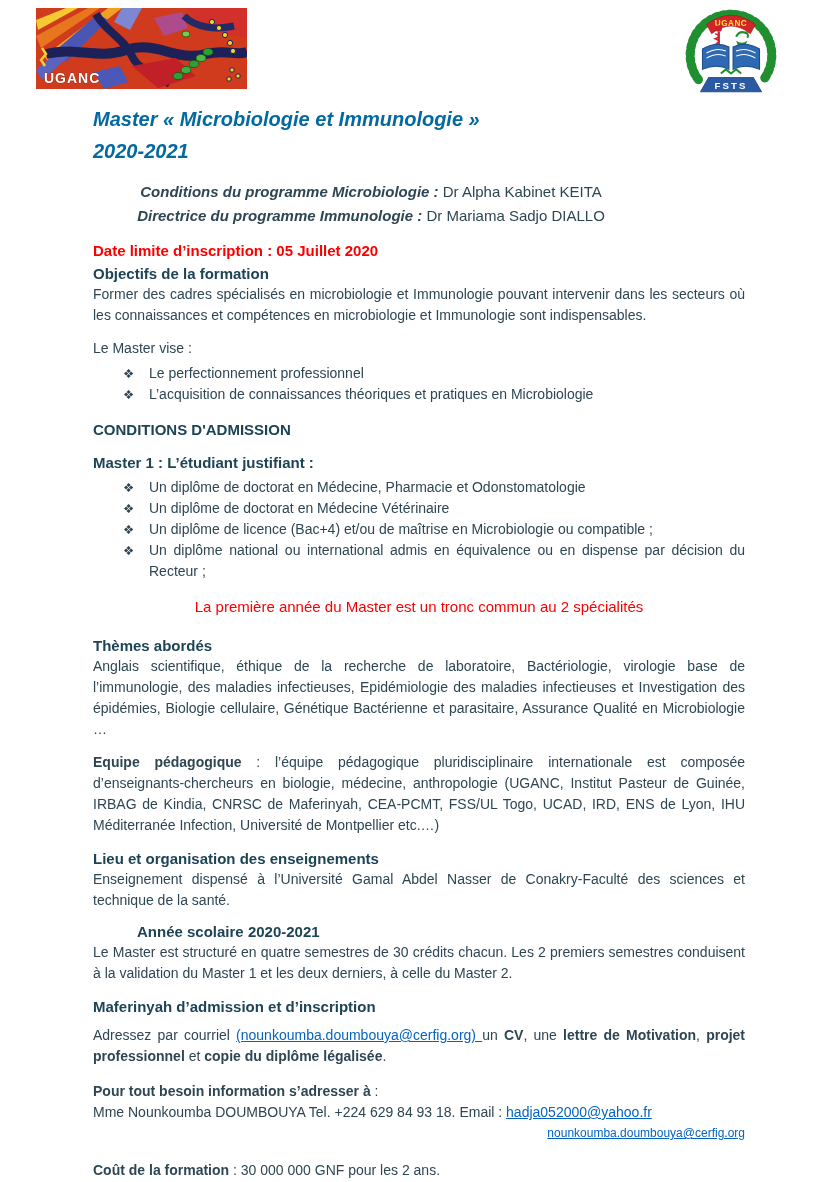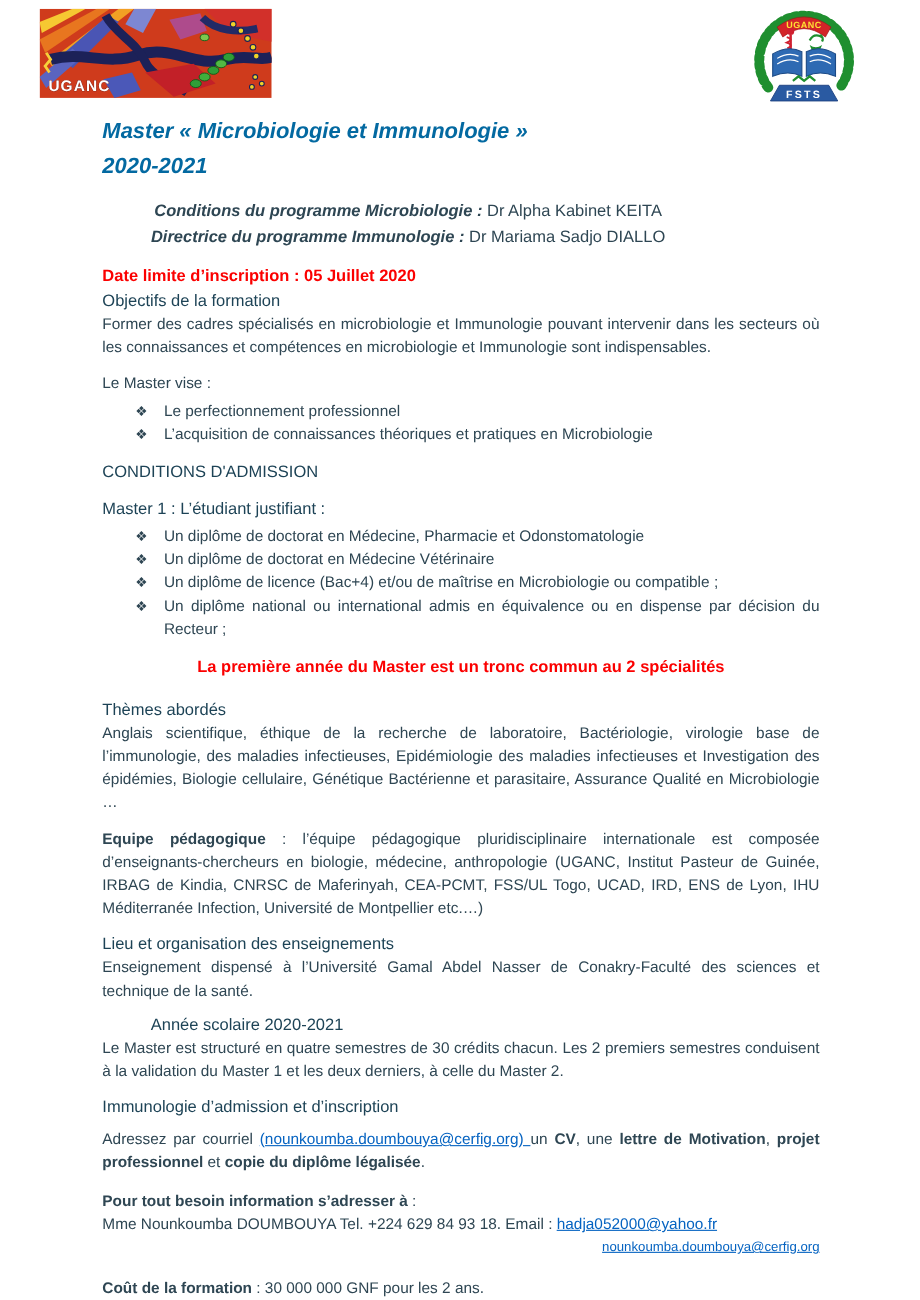--- a/index.html
+++ b/index.html
@@ -23,32 +23,32 @@
            font-weight: bold; font-size: 20px; line-height: 26px; font-style: italic; }
   .title.year { margin-top: 6px; }
 
   .directors { margin: 16px 96px 0 0; text-align: center;
                font-size: 15px; line-height: 24px; }
   .directors .lbl { font-weight: bold; font-style: italic; }
 
   .deadline { margin-top: 12px; font-size: 15px;
               font-weight: bold; color: #fb0000; line-height: 21px; }
 
-  .h { font-size: 15px; font-weight: normal; line-height: 21px; margin: 0; color: #1d4356; }
+  .h { font-size: 15px; font-weight: bold; line-height: 21px; margin: 0; color: #1d4356; }
   .p { font-size: 14px; line-height: 21px; text-align: justify; margin: 0; }
   .b { font-weight: bold; }
 
   .bullets { list-style: none; margin: 4px 0 0; padding: 0; }
   .bullets li { position: relative; padding-left: 30px; margin-left: 26px;
                 font-size: 14px; line-height: 21px; text-align: justify; }
   .bullets .blt { position: absolute; left: 4px; top: 0;
                   font-family: "DejaVu Sans", sans-serif; font-size: 12.5px; }
 
   .center-red { margin-top: 14px; text-align: center; color: #fb0000;
-                font-weight: bold; font-size: 15px; line-height: 21px; }
+                font-weight: normal; font-size: 15px; line-height: 21px; }
 
   .link { color: #0563c1; text-decoration: underline; cursor: pointer; }
   .right-link { text-align: right; font-size: 12px; line-height: 21px; margin: 0; }
 
   .mt2  { margin-top: 2px; }
   .mt8  { margin-top: 8px; }  .mt10 { margin-top: 10px; margin-left: 44px; }
   .mt12 { margin-top: 12px; } .mt14 { margin-top: 14px; }
   .mt16 { margin-top: 16px; } .mt18 { margin-top: 18px; }
 
   svg text { font-family: "Liberation Sans", sans-serif; }
@@ -171,21 +171,21 @@
     <p class="p mt12">
       <span class="b">Equipe pédagogique</span><span> : l’équipe pédagogique pluridisciplinaire internationale est composée d’enseignants-chercheurs en biologie, médecine, anthropologie (UGANC, Institut Pasteur de Guinée, IRBAG de Kindia, CNRSC de Maferinyah, CEA-PCMT, FSS/UL Togo, UCAD, IRD, ENS de Lyon, IHU Méditerranée Infection, Université de Montpellier etc.…)</span>
     </p>
 
     <p class="h mt12">Lieu et organisation des enseignements</p>
     <p class="p">Enseignement dispensé à l’Université Gamal Abdel Nasser de Conakry-Faculté des sciences et technique de la santé.</p>
 
     <p class="h mt10">Année scolaire 2020-2021</p>
     <p class="p">Le Master est structuré en quatre semestres de 30 crédits chacun. Les 2 premiers semestres conduisent à la validation du Master 1 et les deux derniers, à celle du Master 2.</p>
 
-    <p class="h mt12">Immunologie d’admission et d’inscription</p>
+    <p class="h mt12">Maferinyah d’admission et d’inscription</p>
     <p class="p mt8"><span>Adressez par courriel </span><a class="link">(nounkoumba.doumbouya@cerfig.org) </a><span>un </span><span class="b">CV</span><span>, une </span><span class="b">lettre de Motivation</span><span>, </span><span class="b">projet professionnel</span><span> et </span><span class="b">copie du diplôme légalisée</span><span>.</span></p>
 
     <p class="p mt14"><span class="b">Pour tout besoin information s’adresser à</span><span> :</span></p>
     <p class="p"><span>Mme Nounkoumba DOUMBOUYA Tel. +224 629 84 93 18. Email : </span><a class="link">hadja052000@yahoo.fr</a></p>
     <p class="right-link"><a class="link">nounkoumba.doumbouya@cerfig.org</a></p>
 
     <p class="p mt16"><span class="b">Coût de la formation</span><span> : 30 000 000 GNF pour les 2 ans.</span></p>
 
   </div>
 </div>

